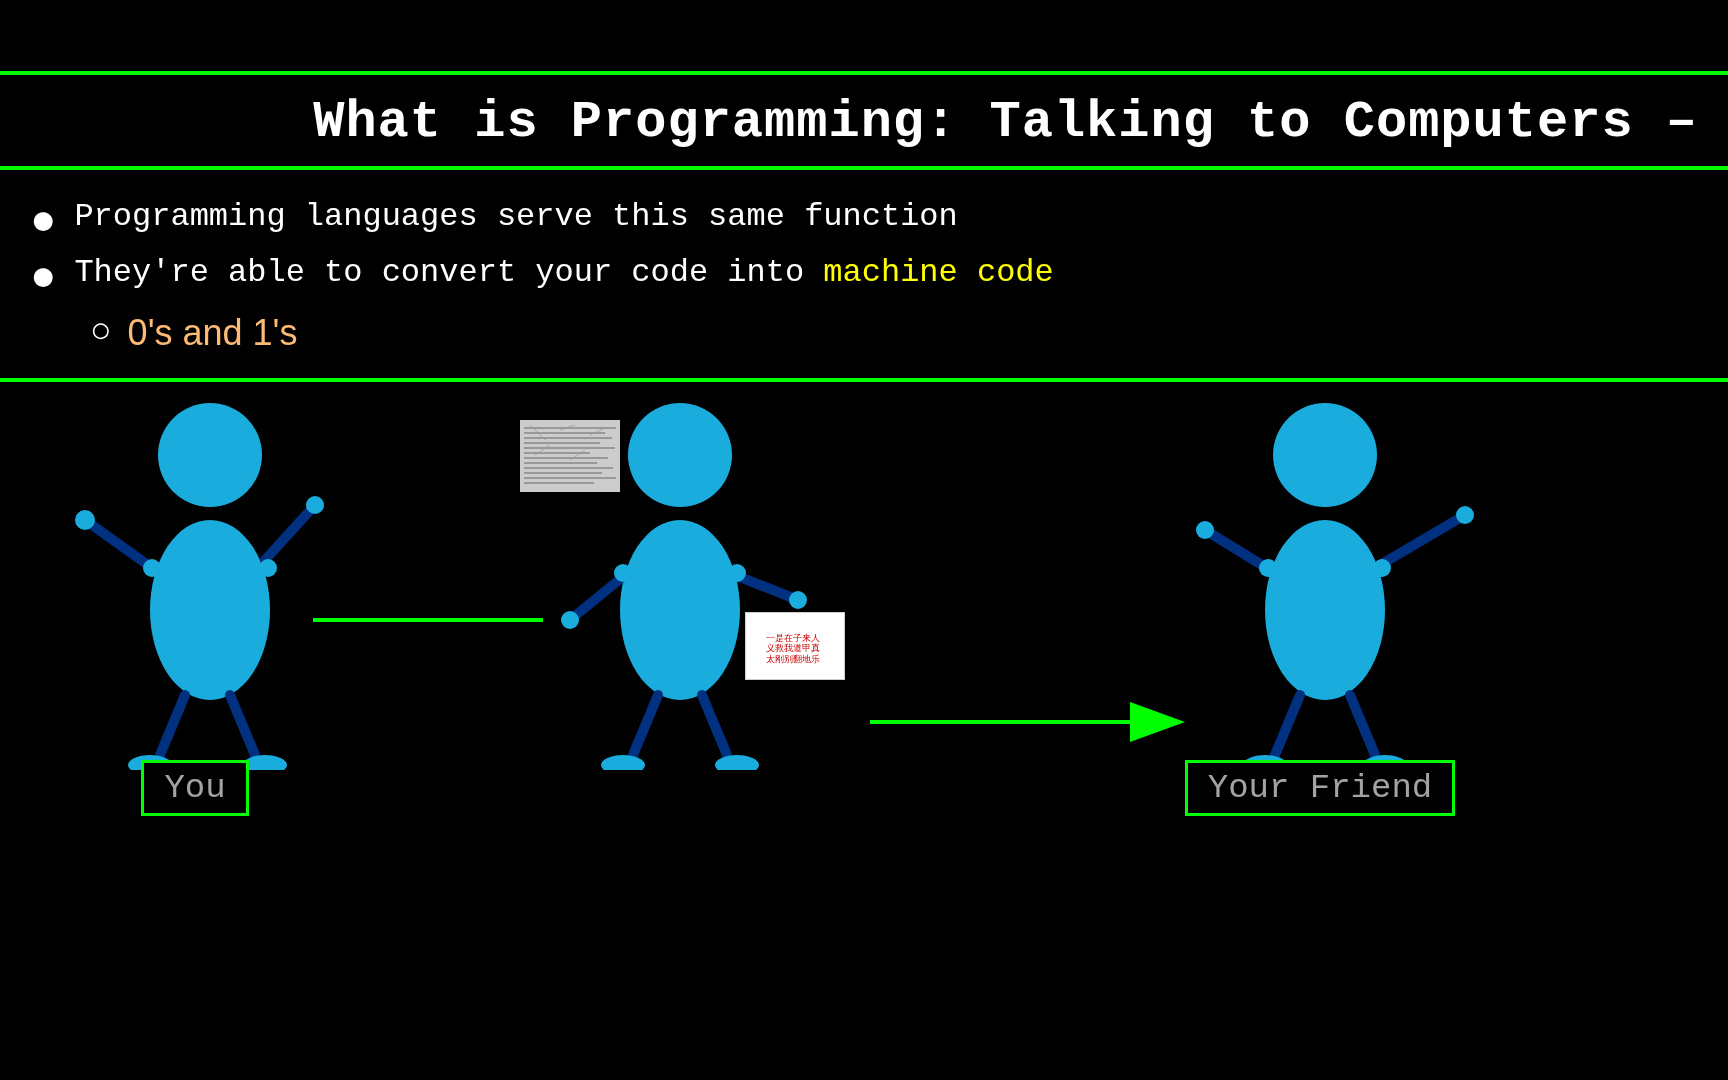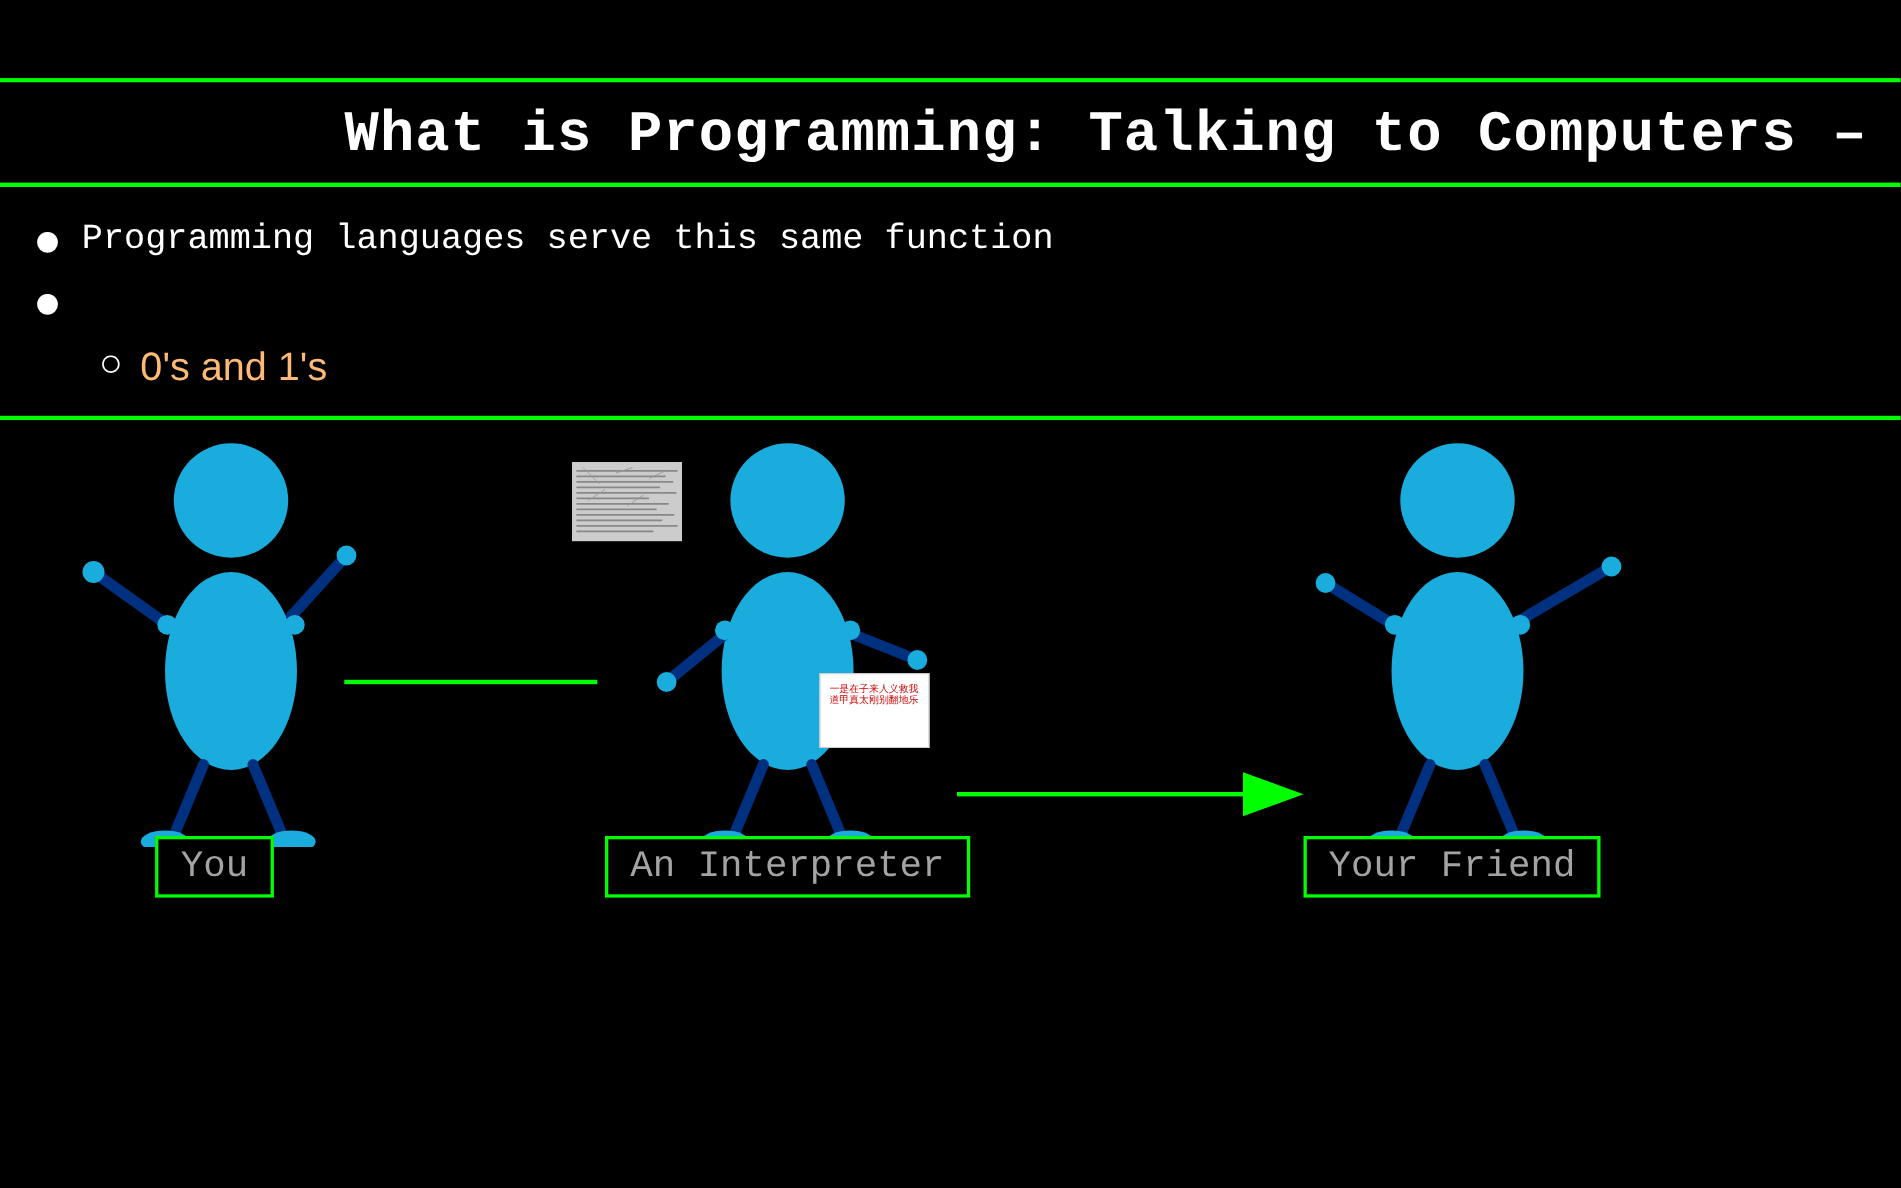--- a/index.html
+++ b/index.html
@@ -147,21 +147,21 @@
 
     .noise-lines {
       width: 100%;
       height: 100%;
     }
 
     .chinese-text {
       font-size: 9px;
       color: #cc0000;
       line-height: 1.15;
-      padding: 8px;
+      padding: 20px;
       word-break: break-all;
       font-family: serif;
     }
   </style>
 </head>
 <body>
 
 <div class="top-bar"></div>
 
 <div class="title-section">
@@ -170,20 +170,23 @@
 
 <div class="bullets-section">
 
   <div class="bullet-item">
     <span class="bullet-dot">●</span>
     <span class="bullet-text">Programming languages serve this same function</span>
   </div>
 
   <div class="bullet-item">
     <span class="bullet-dot">●</span>
+    <span class="bullet-text">
+      They're able to convert your code into <span class="highlight-yellow">machine code</span>
+    </span>
   </div>
 
   <div class="sub-bullet">
     <span class="sub-bullet-dot">○</span>
     <span class="sub-bullet-text">0's and 1's</span>
   </div>
 </div>
 
 <div class="diagram-section">
 
@@ -232,21 +235,20 @@
       <line x1="108" y1="295" x2="83" y2="355" stroke="#003080" stroke-width="10" stroke-linecap="round"></line>
       <ellipse cx="73" cy="365" rx="22" ry="10" fill="#1aacdc"></ellipse>
 
       <line x1="152" y1="295" x2="177" y2="355" stroke="#003080" stroke-width="10" stroke-linecap="round"></line>
       <ellipse cx="187" cy="365" rx="22" ry="10" fill="#1aacdc"></ellipse>
 
       <circle cx="73" cy="173" r="9" fill="#1aacdc"></circle>
       <circle cx="187" cy="173" r="9" fill="#1aacdc"></circle>
     </svg>
 
-    <div class="figure-label" style="margin-top:-10px;">An Interpreter</div>
   </div>
 
   <div class="paper-gray" style="position:absolute; left:520px; top:38px;">
     <svg class="noise-lines" viewBox="0 0 100 72" xmlns="http://www.w3.org/2000/svg">
       <rect width="100" height="72" fill="#ccc"></rect>
 
       <line x1="4" y1="8" x2="96" y2="8" stroke="#888" stroke-width="1.5"></line>
       <line x1="4" y1="13" x2="85" y2="13" stroke="#888" stroke-width="1.5"></line>
       <line x1="4" y1="18" x2="92" y2="18" stroke="#888" stroke-width="1.5"></line>
       <line x1="4" y1="23" x2="80" y2="23" stroke="#888" stroke-width="1.5"></line>

